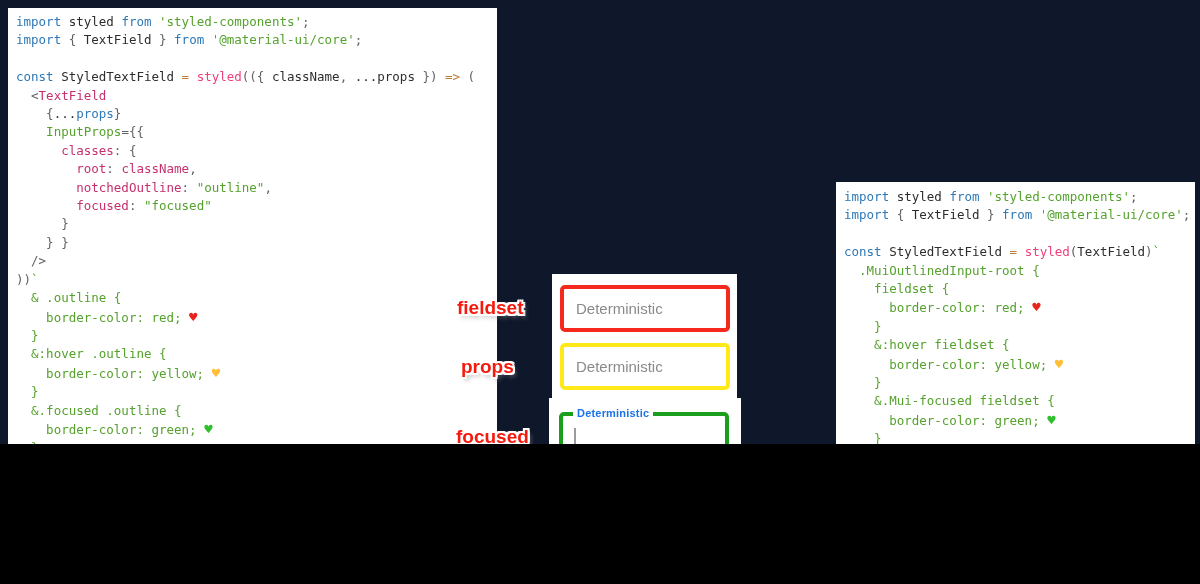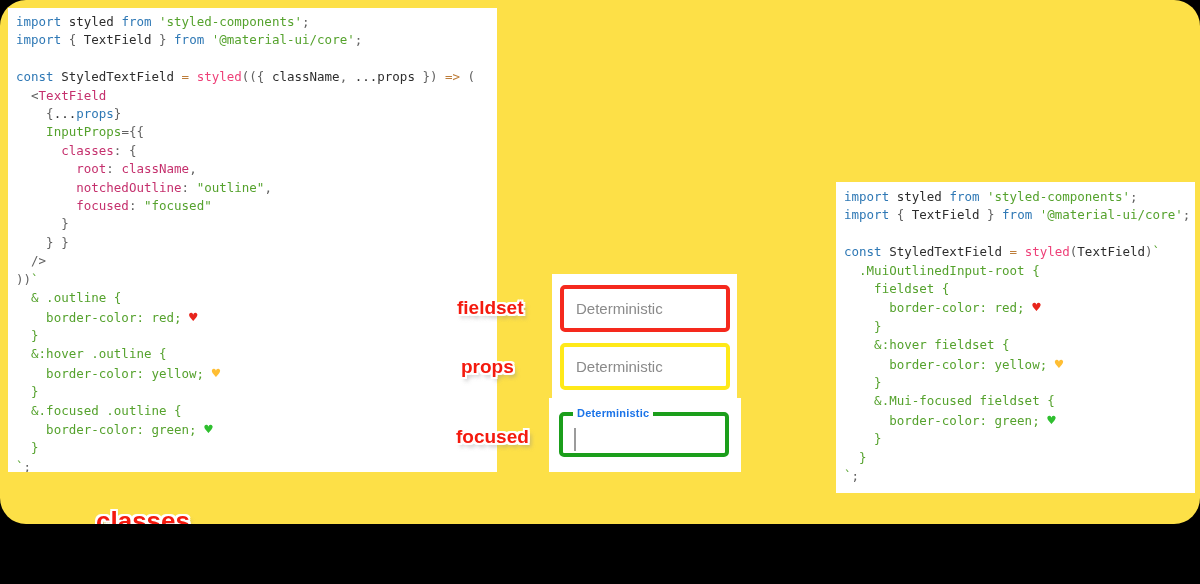--- a/index.html
+++ b/index.html
@@ -1,17 +1,17 @@
 <!DOCTYPE html>
 <html><head>
 <meta charset="utf-8">
 <style>
   html,body{margin:0;padding:0;background:#000;}
-  .stage{position:relative;width:1200px;height:524px;background:#fde047;overflow:hidden;
-         font-family:"Liberation Sans",sans-serif;border-radius:26px;}
+  .stage{position:relative;width:1200px;height:444px;background:#0f172a;overflow:hidden;
+         font-family:"Liberation Sans",sans-serif;}
 
   
   .code-panel{position:absolute;background:#fff;margin:0;box-sizing:border-box;
     font-family:"DejaVu Sans Mono",monospace;font-size:12.5px;line-height:18.4px;
     white-space:pre;color:#2d2d2d;overflow:hidden;}
   .code-left{left:8px;top:8px;width:489px;height:464px;padding:5px 4px 0 8px;}
   .code-right{left:836px;top:182px;width:359px;height:311px;padding:6px 2px 0 8px;}
   .t-k{color:#2e78b5;}          
   .t-s{color:#55a22d;}          
   .t-p{color:#ee4179;}          

